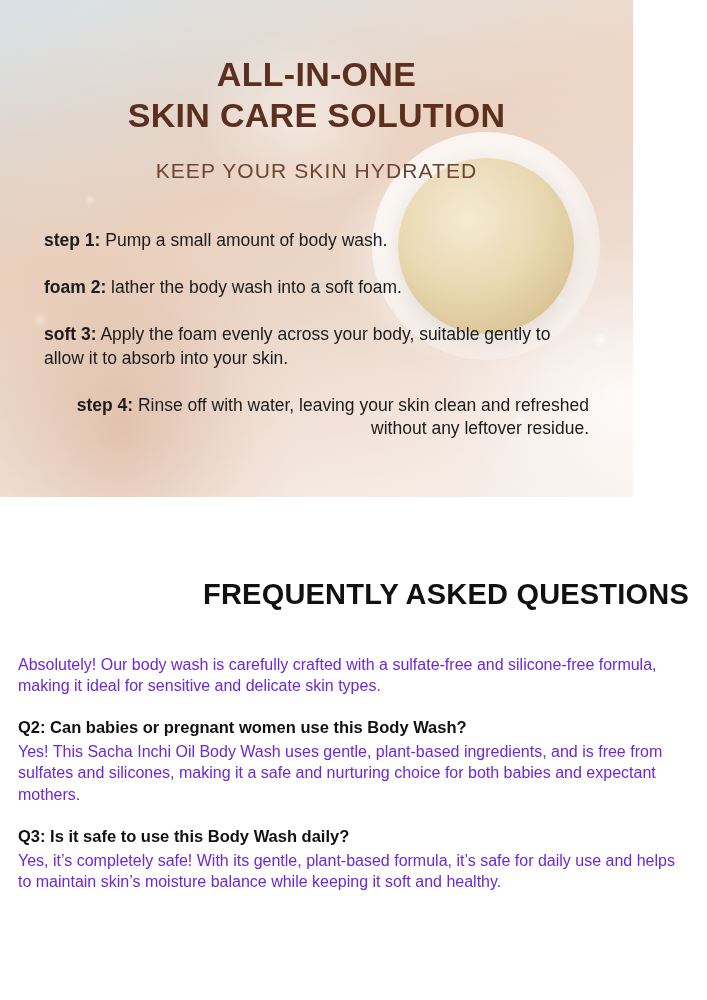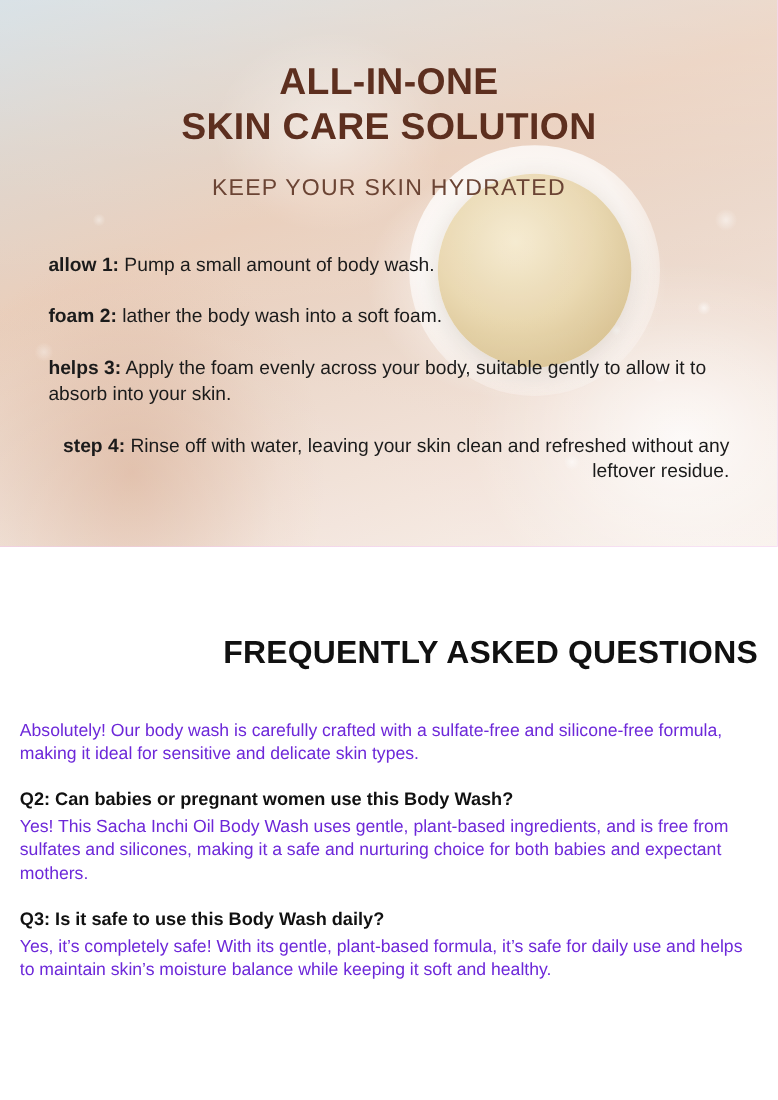--- a/index.html
+++ b/index.html
@@ -11,24 +11,24 @@
     height: 1000px;
     font-family: "Liberation Sans", sans-serif;
     background: #ffffff;
     overflow: hidden;
     position: relative;
   }
 
   
   .hero {
     position: relative;
-    width: 707px;
+    width: 633px;
     height: 497px;
     overflow: hidden;
-    background: #f0abfc;
+    background: #7dd3fc;
   }
 
   
   .hero-photo {
     position: absolute;
     inset: 0;
     background:
       radial-gradient(ellipse 190px 150px at 470px 255px, rgba(255,255,255,0.85) 0%, rgba(255,255,255,0.35) 45%, rgba(255,255,255,0) 72%),
       radial-gradient(ellipse 150px 130px at 300px 120px, rgba(255,255,255,0.45) 0%, rgba(255,255,255,0) 70%),
       radial-gradient(ellipse 240px 200px at 620px 400px, rgba(255,255,255,0.80) 0%, rgba(255,255,255,0.2) 55%, rgba(255,255,255,0) 80%),
@@ -154,29 +154,29 @@
 
   <div class="hero-content">
     <h1 class="headline">
       <span>ALL-IN-ONE</span>
       <span class="line2">SKIN CARE SOLUTION</span>
     </h1>
     <div class="subhead">KEEP YOUR SKIN HYDRATED</div>
 
     <div class="steps">
       <p class="step">
-        <b>allow 1:</b>
+        <b>step 1:</b>
         <span>Pump a small amount of body wash.</span>
       </p>
       <p class="step">
         <b>foam 2:</b>
         <span>lather the body wash into a soft foam.</span>
       </p>
       <p class="step">
-        <b>helps 3:</b>
+        <b>soft 3:</b>
         <span>Apply the foam evenly across your body, suitable gently to allow it to absorb into your skin.</span>
       </p>
       <p class="step">
         <b>step 4:</b>
         <span>Rinse off with water, leaving your skin clean and refreshed without any leftover residue.</span>
       </p>
     </div>
   </div>
 </section>
 

